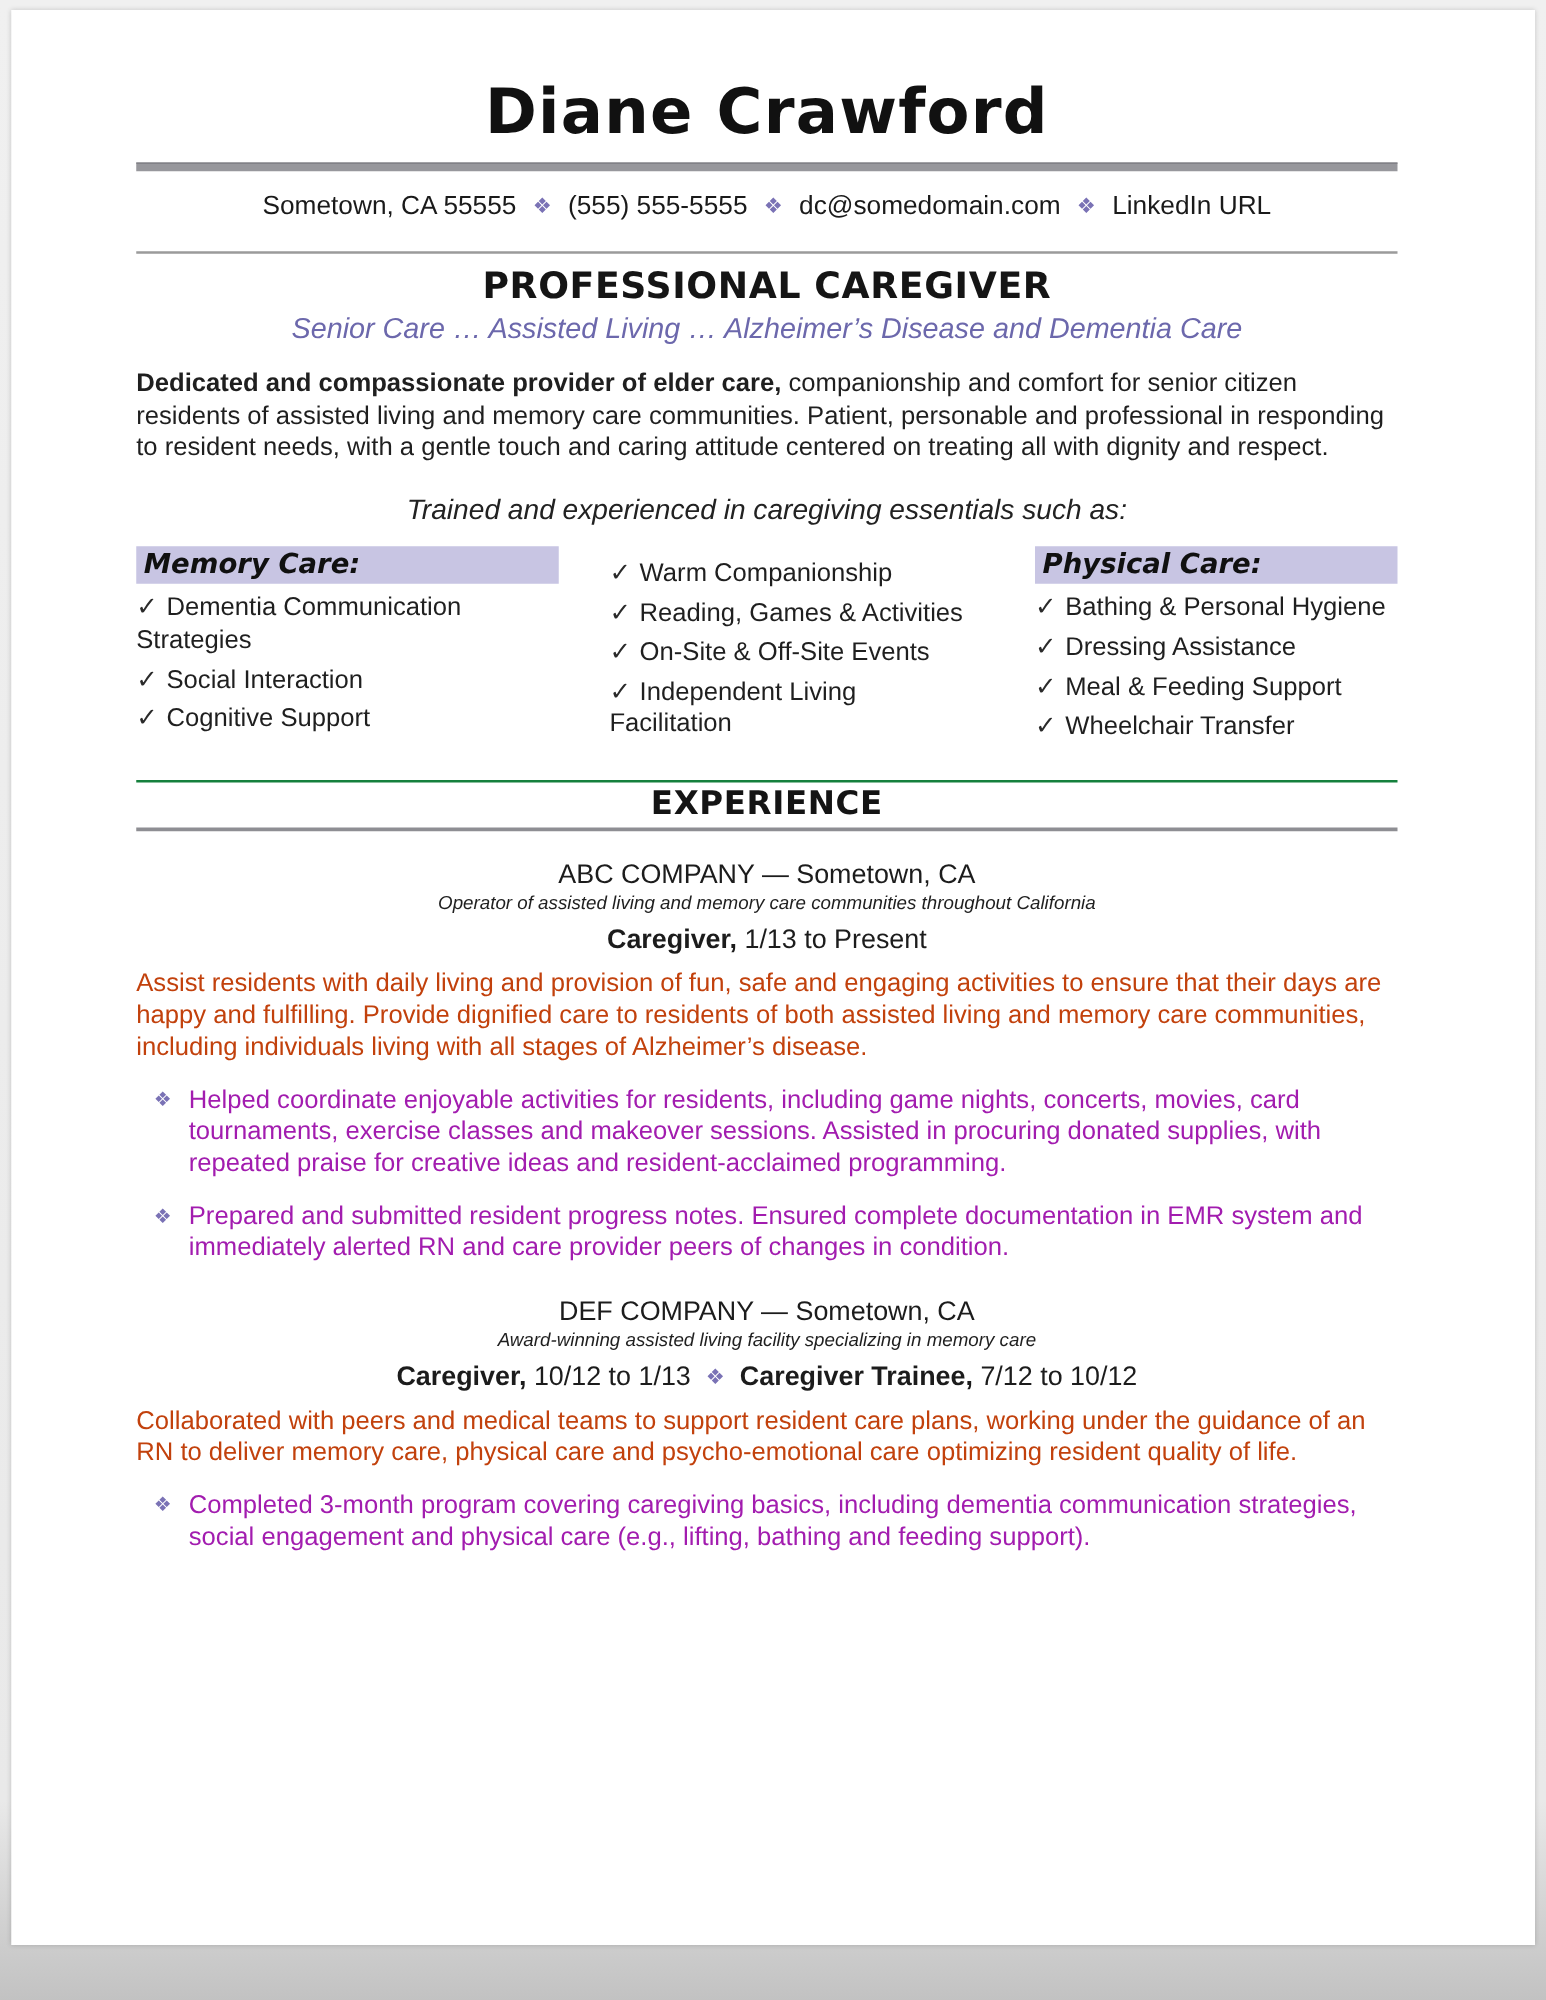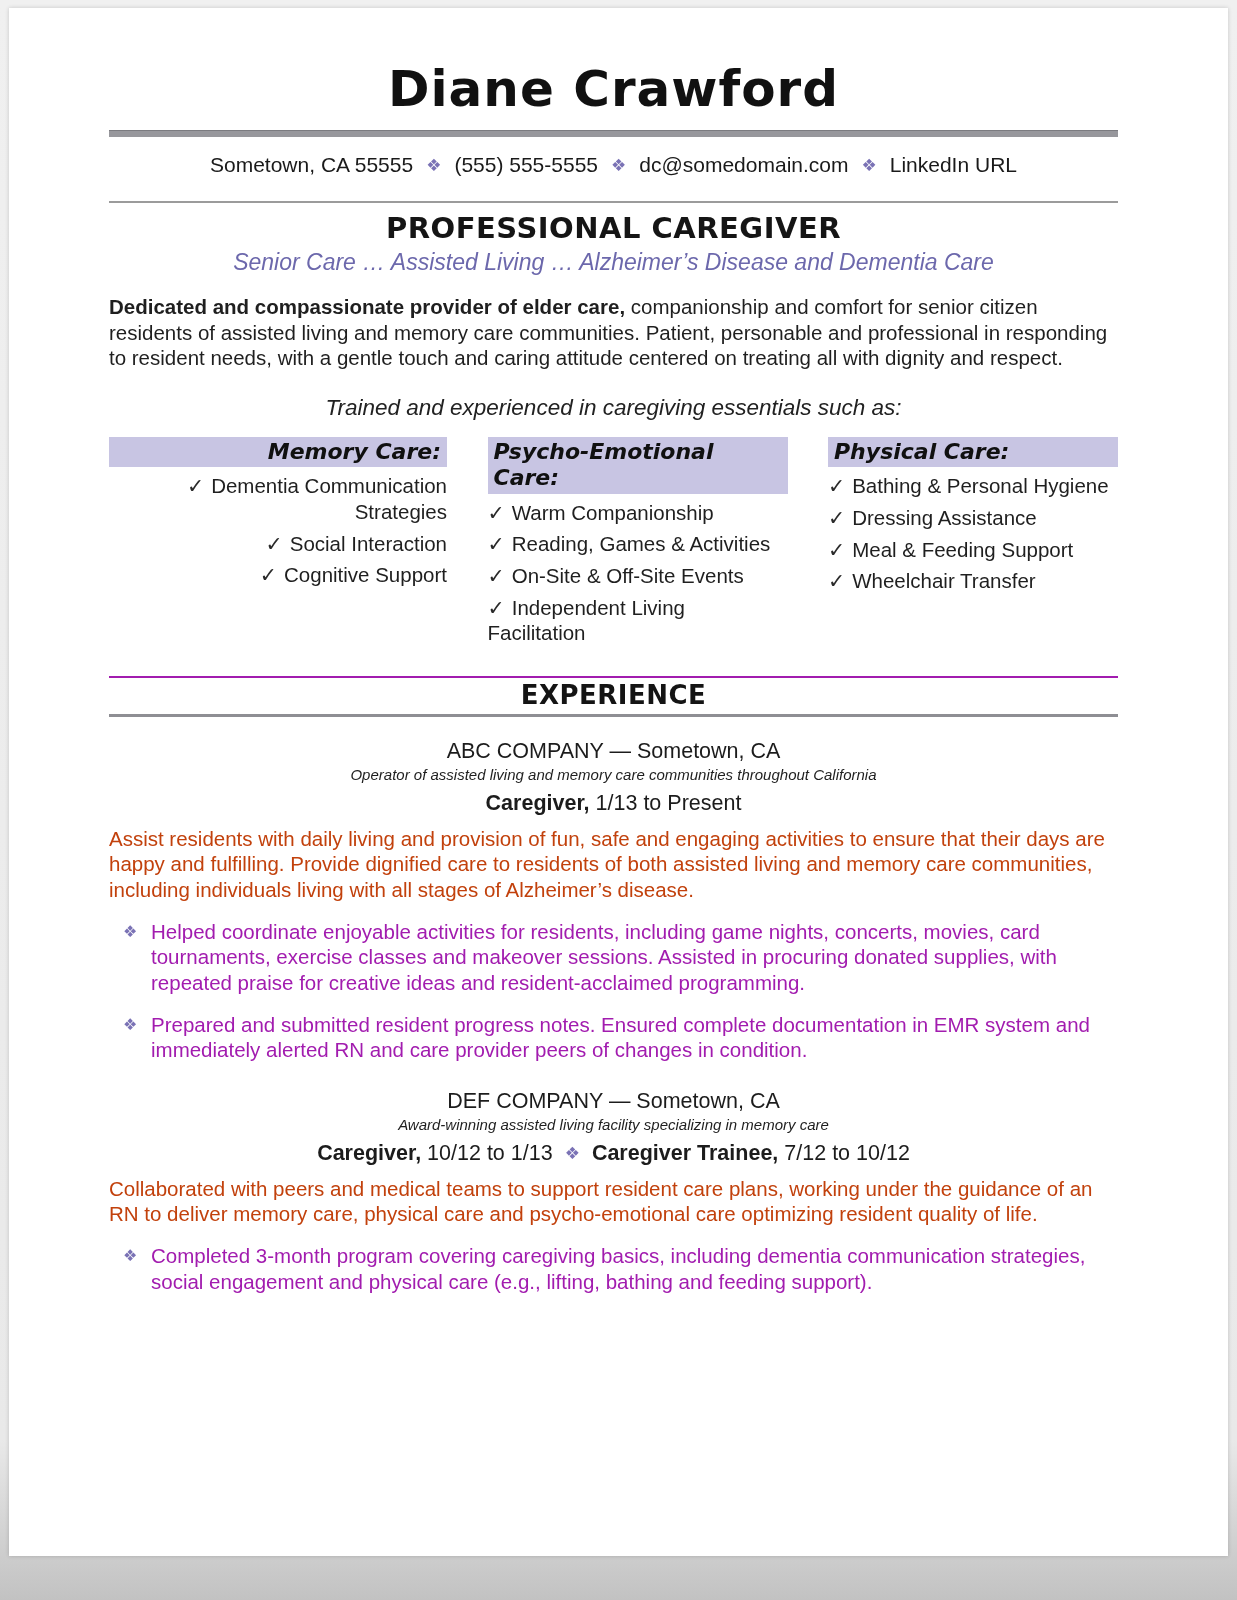--- a/index.html
+++ b/index.html
@@ -84,21 +84,21 @@
     font-size:22.5px;
     color:#222;
   }
 
   
   .skills {
     margin-top:16px;
     display:flex;
     justify-content:space-between;
   }
-  .skills-col:nth-child(1){ width:338px;text-align:right; }
+  .skills-col:nth-child(1){ width:338px; }
   .skills-col:nth-child(2){ width:300px; }
   .skills-col:nth-child(3){ width:290px; }
   .col-header {
     background:#c8c5e3;
     font-family:"DejaVu Sans", sans-serif;
     font-weight:700;
     font-style:italic;
     font-size:22px;
     line-height:1.2;
     padding:2px 6px;
@@ -109,21 +109,21 @@
     font-size:20.5px;
     line-height:1.25;
     color:#1f1f1f;
   }
   .skill-item:first-of-type { margin-top:9px; }
   .check { margin-right:7px; color:#2a2a2a; }
 
   
   .exp-head {
     margin-top:30px;
-    border-top:2px solid #a21caf;
+    border-top:2px solid #15803d;
     border-bottom:3px solid #8e8e93;
     padding:2px 0 4px;
   }
   .exp-title {
     text-align:center;
     font-family:"DejaVu Sans", sans-serif;
     font-size:26px;
     font-weight:700;
     letter-spacing:0.5px;
     color:#141414;
@@ -198,21 +198,20 @@
   <div class="skills">
 
     <div class="skills-col">
       <div class="col-header">Memory Care:</div>
       <div class="skill-item"><span class="check">✓</span><span>Dementia Communication Strategies</span></div>
       <div class="skill-item"><span class="check">✓</span><span>Social Interaction</span></div>
       <div class="skill-item"><span class="check">✓</span><span>Cognitive Support</span></div>
     </div>
 
     <div class="skills-col">
-      <div class="col-header">Psycho-Emotional Care:</div>
       <div class="skill-item"><span class="check">✓</span><span>Warm Companionship</span></div>
       <div class="skill-item"><span class="check">✓</span><span>Reading, Games &amp; Activities</span></div>
       <div class="skill-item"><span class="check">✓</span><span>On-Site &amp; Off-Site Events</span></div>
       <div class="skill-item"><span class="check">✓</span><span>Independent Living Facilitation</span></div>
     </div>
 
     <div class="skills-col">
       <div class="col-header">Physical Care:</div>
       <div class="skill-item"><span class="check">✓</span><span>Bathing &amp; Personal Hygiene</span></div>
       <div class="skill-item"><span class="check">✓</span><span>Dressing Assistance</span></div>

